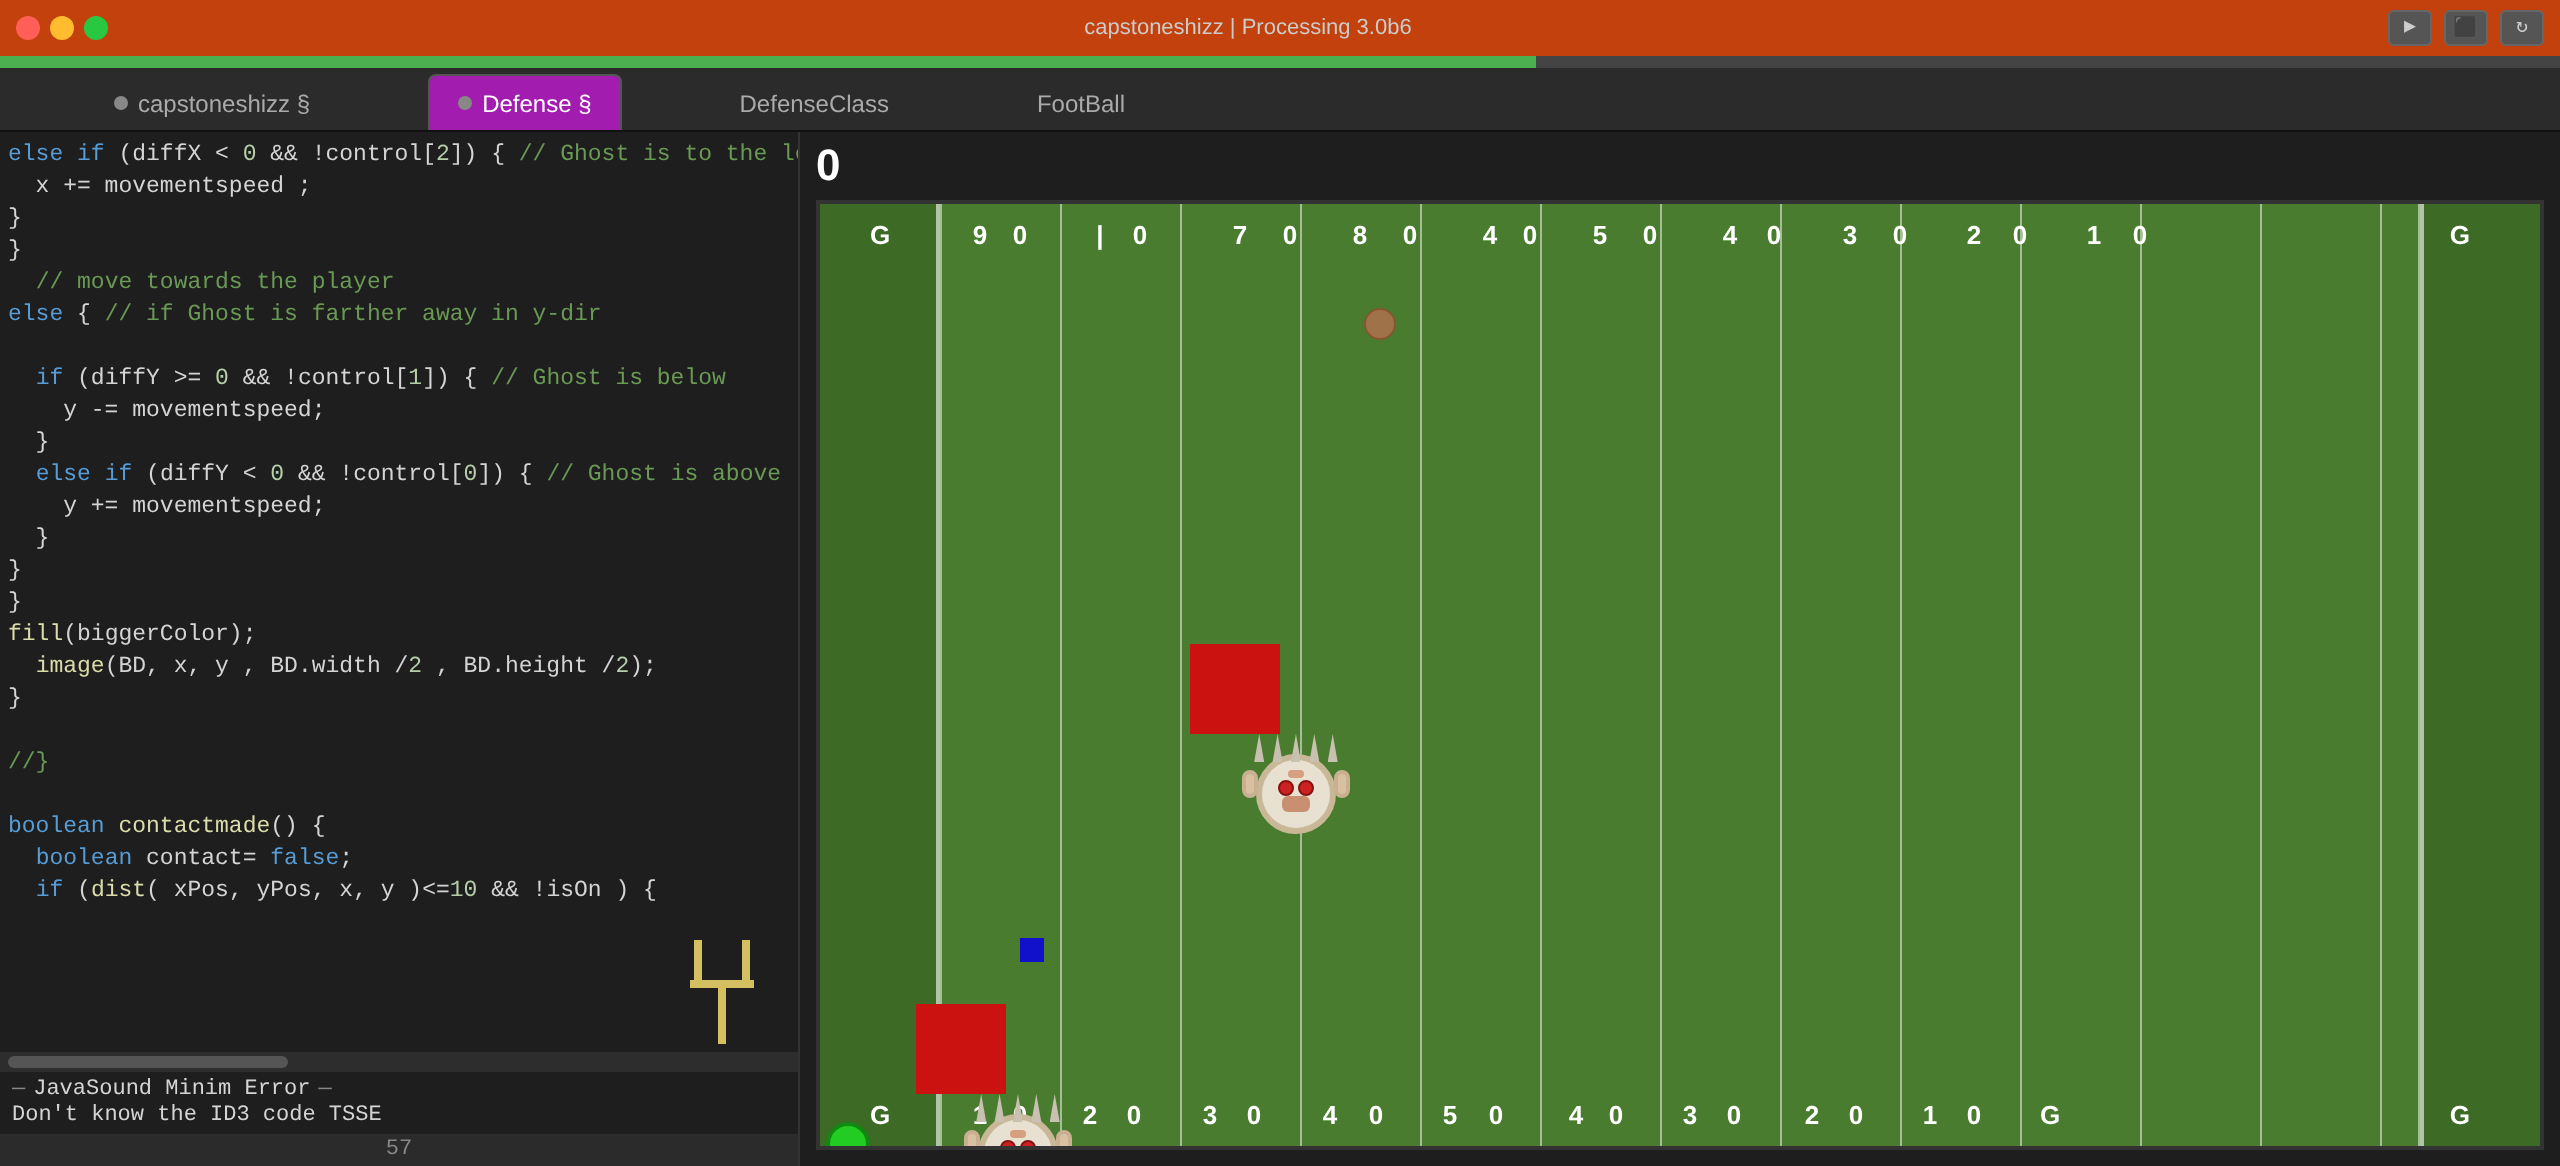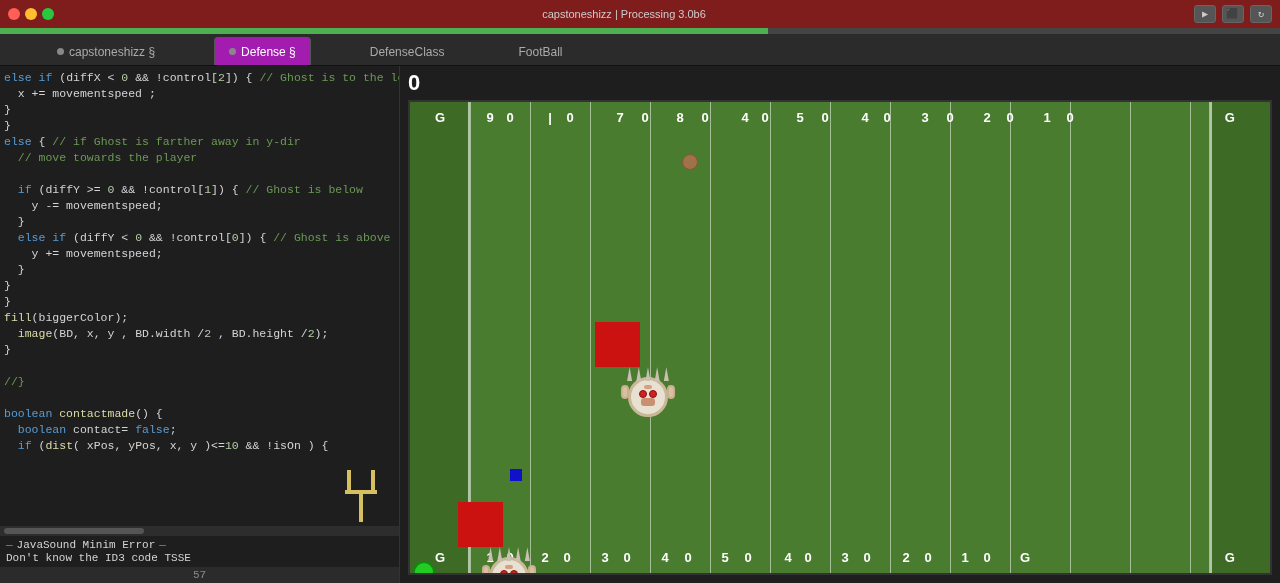--- a/index.html
+++ b/index.html
@@ -8,21 +8,21 @@
       height: 583px;
       overflow: hidden;
       font-family: 'Courier New', monospace;
       background: #1e1e1e;
       display: flex;
       flex-direction: column;
     }
 
     
     .title-bar {
-      background: #7f1d1d;
+      background: #c2410c;
       height: 28px;
       display: flex;
       align-items: center;
       padding: 0 8px;
       gap: 6px;
       flex-shrink: 0;
     }
     .title-bar-buttons {
       display: flex;
       gap: 5px;
@@ -328,24 +328,24 @@
       <div class="code-line">
         <span class="line-content">  x += movementspeed ;</span>
       </div>
       <div class="code-line">
         <span class="line-content">}</span>
       </div>
       <div class="code-line">
         <span class="line-content">}</span>
       </div>
       <div class="code-line">
+        <span class="line-content">  <span class="cm">// move towards the player</span></span>
+      </div>
+      <div class="code-line">
         <span class="line-content"><span class="kw">else</span> { <span class="cm">// if Ghost is farther away in y-dir</span></span>
-      </div>
-      <div class="code-line">
-        <span class="line-content">  <span class="cm">// move towards the player</span></span>
       </div>
       <div class="code-line">
         <span class="line-content">&nbsp;</span>
       </div>
       <div class="code-line">
         <span class="line-content">  <span class="kw">if</span> (diffY &gt;= <span class="num">0</span> &amp;&amp; !control[<span class="num">1</span>]) { <span class="cm">// Ghost is below</span></span>
       </div>
       <div class="code-line">
         <span class="line-content">    y -= movementspeed;</span>
       </div>

